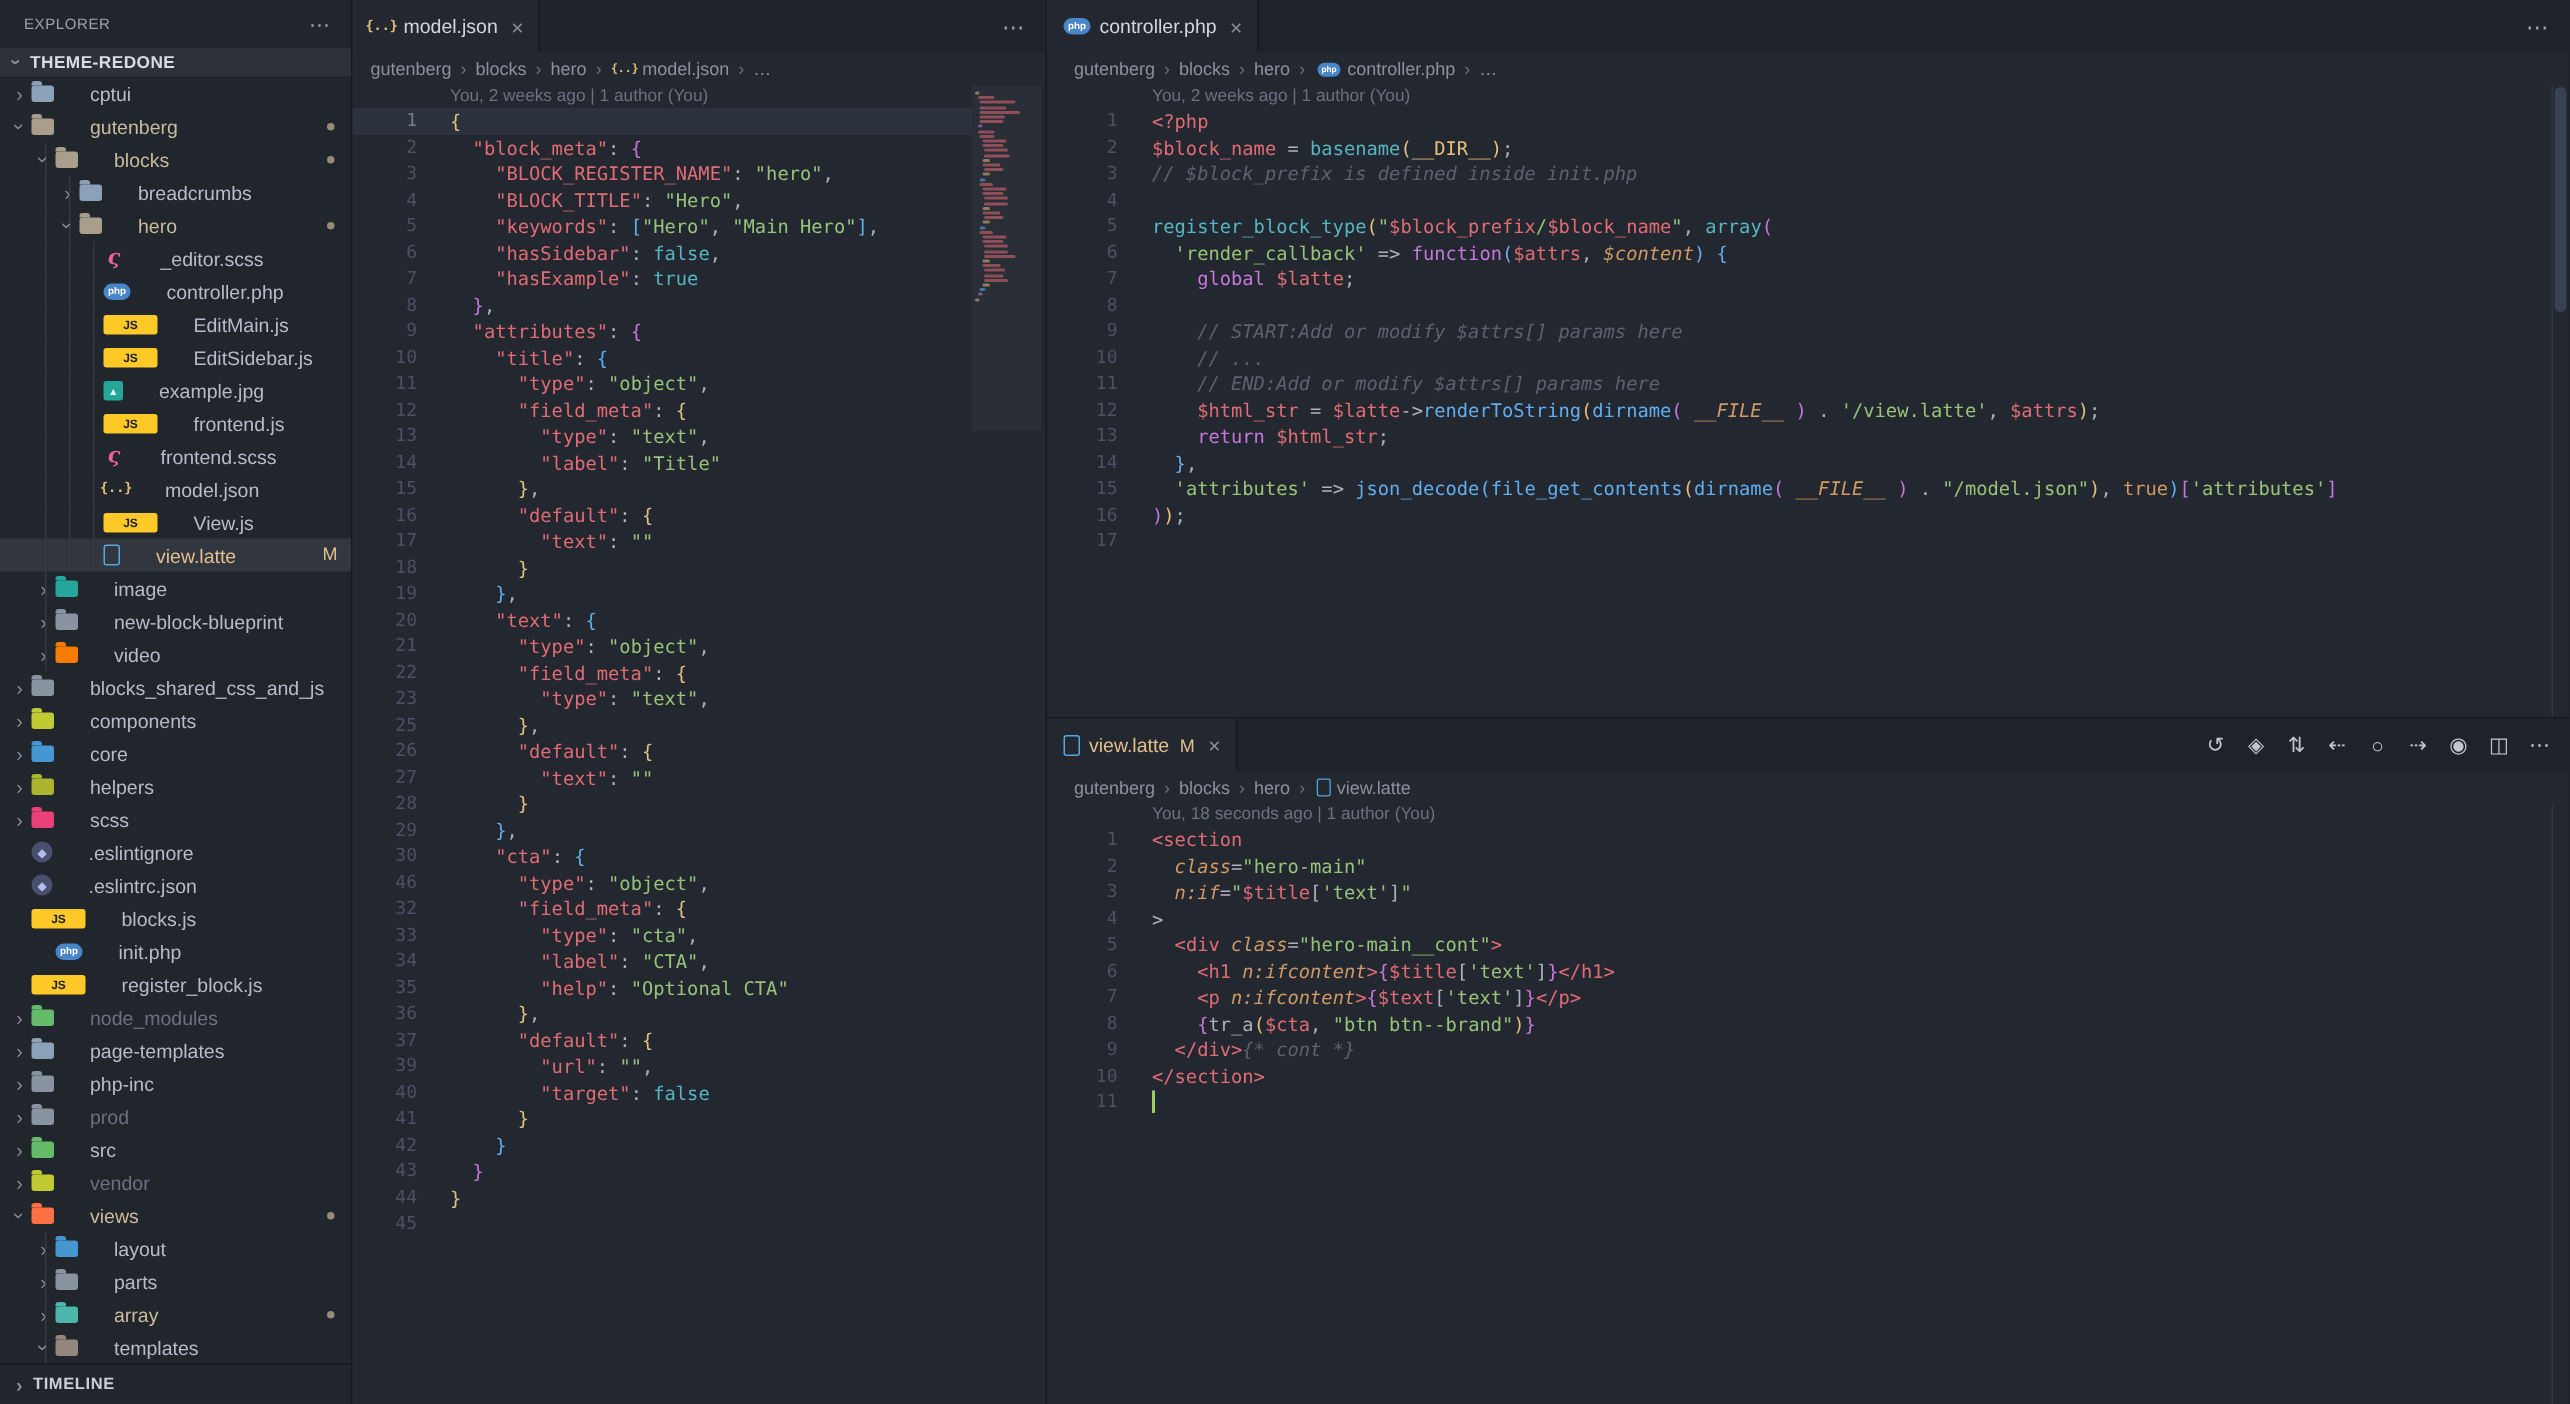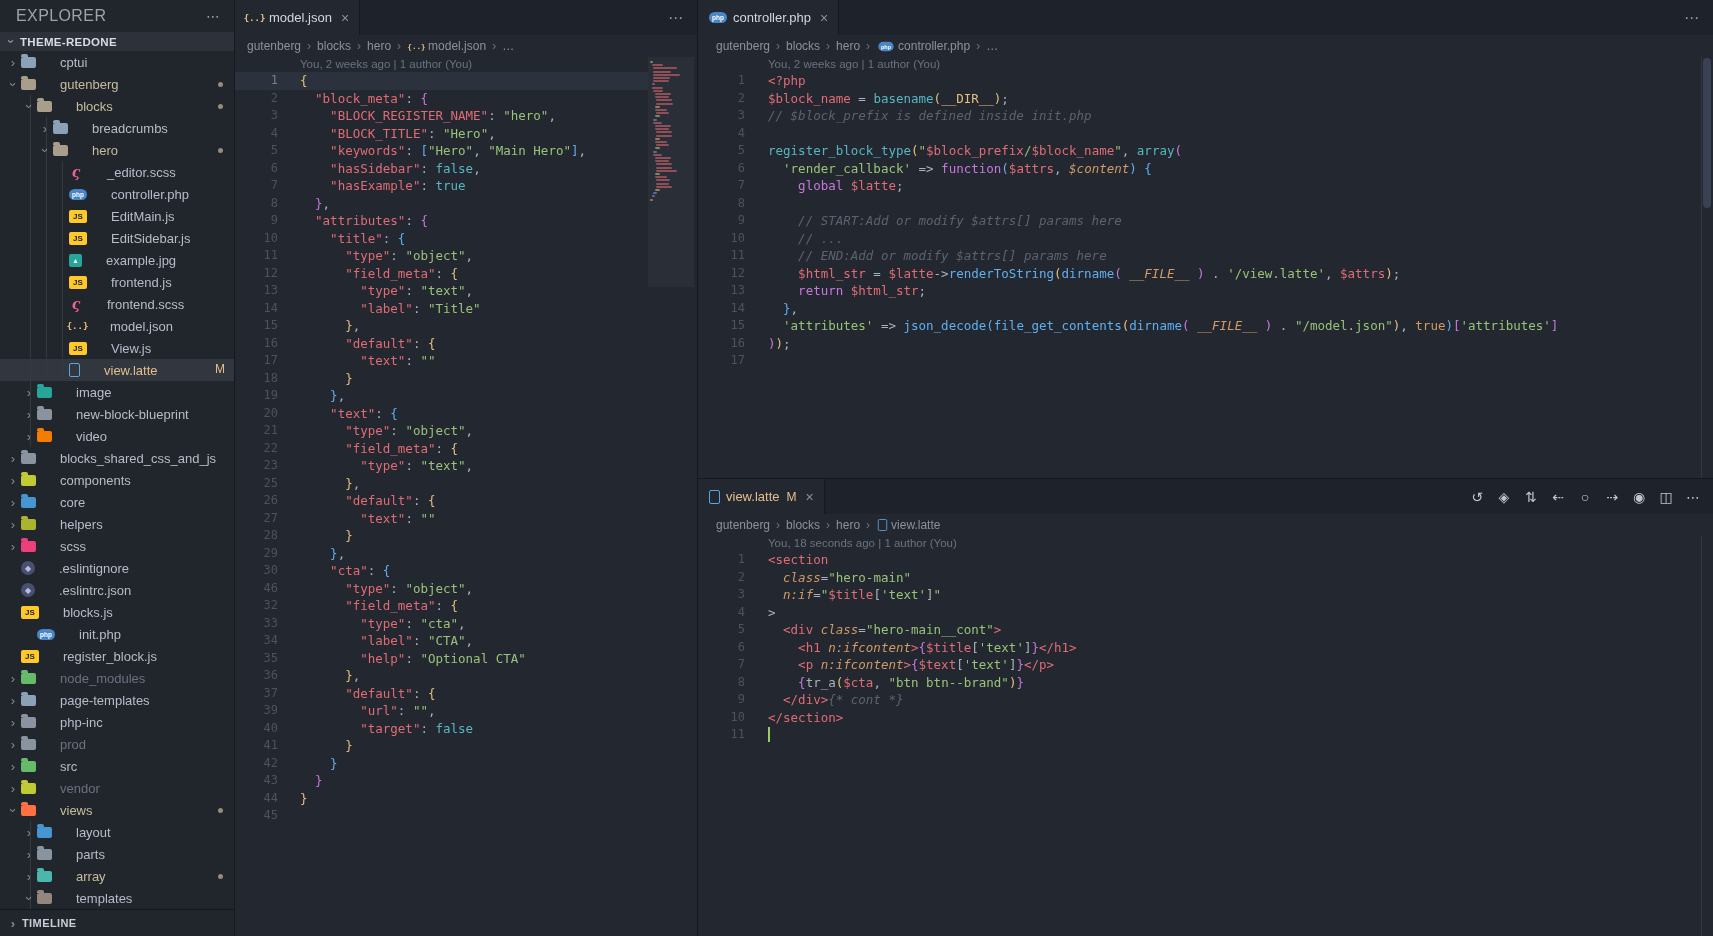--- a/index.html
+++ b/index.html
@@ -5,21 +5,21 @@
   * { margin:0; padding:0; box-sizing:border-box; }
   html,body { width:1713px; height:936px; background:#1b1e24; overflow:hidden;
     font-family:"Liberation Sans","DejaVu Sans",sans-serif; }
   #app { position:relative; width:1713px; height:936px; background:#23272f; }
 
   
   #sidebar { position:absolute; left:0; top:0; width:235px; height:936px;
     background:#21252c; border-right:1px solid #15181d; }
   #sb-header { position:absolute; left:0; top:0; width:100%; height:32px;
     display:flex; align-items:center; padding:0 14px 0 16px; }
-  #sb-header .ttl { font-size:16px; letter-spacing:.4px; color:#9da3ad; }
+  #sb-header .ttl { font-size:10px; letter-spacing:.4px; color:#9da3ad; }
   #sb-header .more { margin-left:auto; color:#9aa0ab; font-size:14px; cursor:pointer; }
   #sb-section { position:absolute; left:0; top:32px; width:100%; height:19px;
     background:#2d313a; display:flex; align-items:center; font-size:11.5px;
     font-weight:bold; color:#d8dce4; letter-spacing:.3px; }
   #sb-section .chev { margin:0 2px 0 4px; }
   #tree { position:absolute; left:0; top:51px; width:100%; height:858px; overflow:hidden; }
   .trow { position:relative; height:22px; display:flex; align-items:center;
     font-size:13px; color:#b6bdc9; white-space:nowrap; cursor:pointer; }
   .trow.sel { background:#31363f; }
   .trow .lbl { margin-left:18px; }
@@ -38,21 +38,21 @@
     background:#21252c; border-top:1px solid #15181d; display:flex; align-items:center;
     font-size:11px; font-weight:bold; color:#c9ced8; letter-spacing:.4px; }
 
   
   .fold { position:relative; width:15px; height:11px; border-radius:2px; flex:none;
     margin:0 6px 0 1px; }
   .fold::before { content:""; position:absolute; top:-3px; left:0; width:7px; height:3px;
     border-radius:2px 2px 0 0; background:inherit; }
   .fi { display:inline-flex; align-items:center; justify-content:center;
     flex:none; margin:0 6px 0 1px; }
-  .fi-js { width:18px; height:13px; background:#ffca28; color:#1c2026;
+  .fi-js { width:36px; height:13px; background:#ffca28; color:#1c2026;
     font:bold 8px "Liberation Sans",sans-serif; border-radius:2px; }
   .fi-php { width:18px; height:11px; background:#4886c8; border-radius:6px;
     color:#fff; font:bold 6.5px "Liberation Sans",sans-serif; }
   .fi-scss { color:#f06292; font:bold italic 14px "DejaVu Serif",serif; width:14px; height:15px; }
   .fi-json { color:#e5c07b; font:bold 9px "DejaVu Sans Mono",monospace; width:17px; height:14px; }
   .fi-img { width:13px; height:13px; border-radius:2px; background:#26a69a;
     color:#e8f5f2; font-size:8px; }
   .fi-latte { width:11px; height:14px; border:1.5px solid #5aa7e0; border-radius:2px; }
   .fi-eslint { width:14px; height:14px; border-radius:50%; background:#4a4f6d;
     color:#b4bcf0; font-size:8px; }

